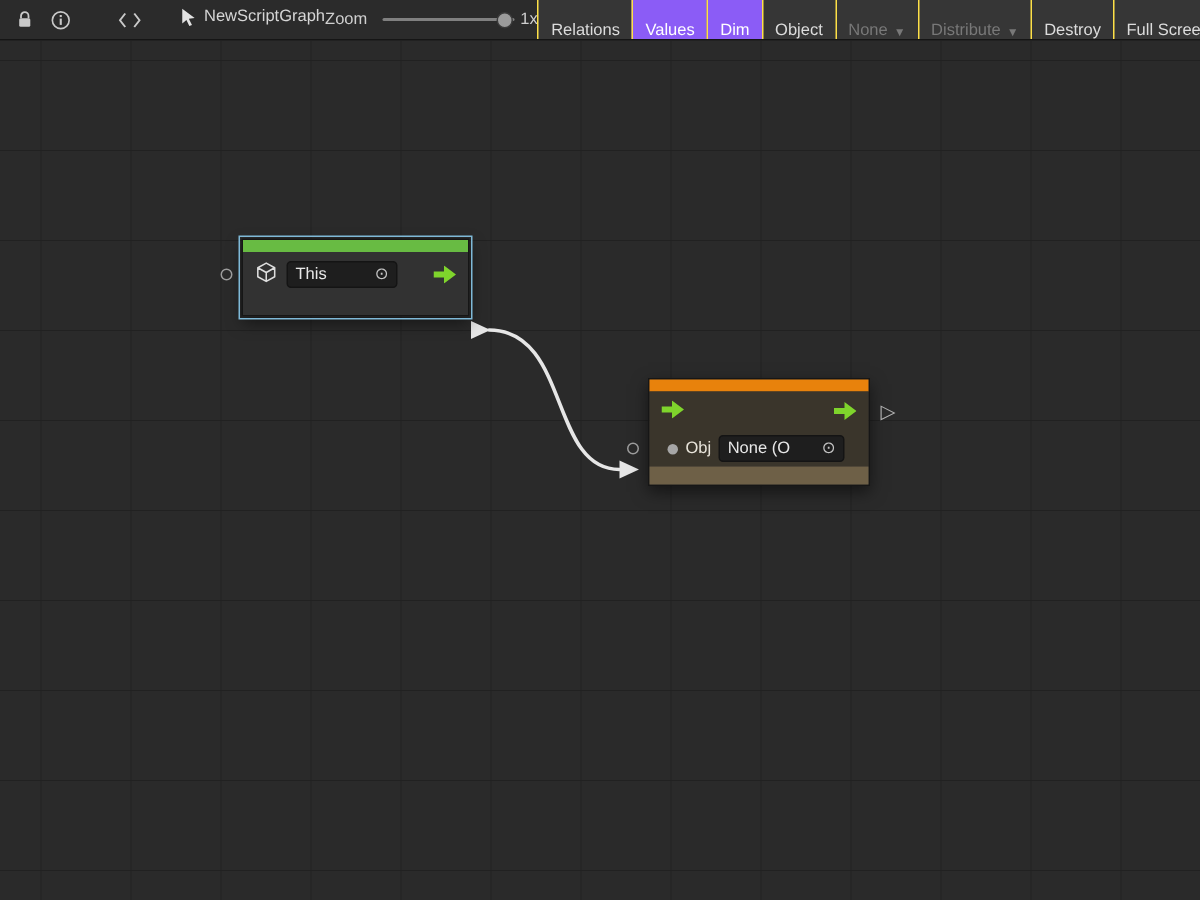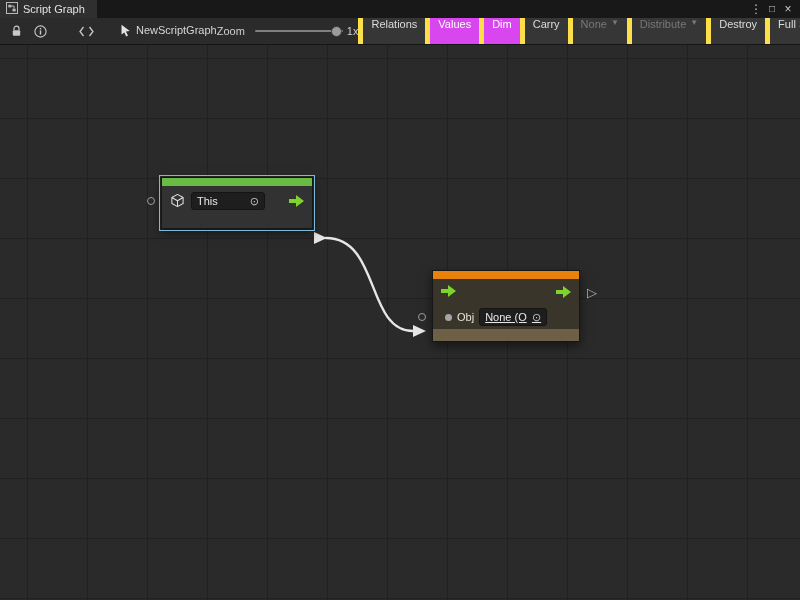--- a/index.html
+++ b/index.html
@@ -19,23 +19,23 @@
            padding-left:4px;overflow:hidden;font-size:11px;color:#d6d6d6;white-space:nowrap;}
   .tool-icon{width:24px;height:20px;display:flex;align-items:center;justify-content:center;flex:0 0 auto;}
   .asset{display:flex;align-items:flex-start;gap:5px;margin-left:22px;flex:0 0 auto;color:#d6d6d6;}
   .zoom-label{color:#cfcfcf;flex:0 0 auto;}
   .slider{width:92px;height:20px;position:relative;margin:0 2px 0 8px;flex:0 0 auto;}
   .slider .track{position:absolute;left:2px;right:2px;top:9px;height:2px;background:#808080;border-radius:1px;}
   .slider .knob{position:absolute;right:3px;top:4.5px;width:11px;height:11px;border-radius:50%;
                 background:#9b9b9b;border:1px solid #3a3a3a;box-sizing:border-box;}
   .zoom-value{color:#cfcfcf;margin-right:0;flex:0 0 auto;}
   .tb-group{display:flex;margin-left:auto;height:100%;align-items:stretch;flex:0 0 auto;}
-  .tb-btn{display:flex;align-items:flex-start;padding:0 8px;background:#363636;
-          border-left:5px solid #fde047;color:#dcdcdc;flex:0 0 auto;cursor:default;}
-  .tb-btn.active{background:#d946ef;color:#fff;}
+  .tb-btn{display:flex;align-items:flex-end;padding:0 8px;background:#363636;
+          border-left:1px solid #fde047;color:#dcdcdc;flex:0 0 auto;cursor:default;}
+  .tb-btn.active{background:#8b5cf6;color:#fff;}
   .tb-btn.disabled{color:#787878;}
   .caret{margin-left:4px;font-size:8px;}
 
   
   .canvas{flex:1;position:relative;overflow:hidden;background-color:#2a2a2a;
     background-image:linear-gradient(to right,#212121 1px,transparent 1px),
                      linear-gradient(to bottom,#212121 1px,transparent 1px);
     background-size:60px 60px;background-position:27px 13px;}
   .wires{position:absolute;left:0;top:0;pointer-events:none;}
 
@@ -47,21 +47,21 @@
   .event-node .strip{background:#68bb43;}
   .event-node .head{height:38px;background:#3e3e3e;display:flex;align-items:center;gap:7px;padding:0 8px;}
   .node-title{font-size:12px;color:#ececec;line-height:14px;}
   .node-sub{font-size:9.5px;color:#b5b5b5;line-height:11px;}
   .event-node .body{background:#323232;height:42px;}
   .port-row{height:30px;display:flex;align-items:center;gap:6px;padding:0 8px;position:relative;}
   .field{background:#1e1e1e;border:1px solid #141414;border-radius:3px;height:18px;box-sizing:border-box;
          display:flex;align-items:center;justify-content:space-between;padding:0 5px;gap:4px;
          color:#e8e8e8;font-size:11px;overflow:hidden;white-space:nowrap;}
   .this-field{width:74px;}
-  .obj-field{width:68px;text-decoration:underline;}
+  .obj-field{width:84px;}
   .picker{color:#c4c4c4;font-size:11px;line-height:11px;}
   .arrow-right{margin-left:auto;display:flex;align-items:center;}
   .port-circle{position:absolute;left:-15px;top:50%;transform:translateY(-50%);
                width:8px;height:8px;border:1px solid #9c9c9c;border-radius:50%;box-sizing:border-box;}
 
   
   .destroy-node{left:432px;top:225px;width:146px;}
   .destroy-node .strip{background:#e8820c;}
   .destroy-node .head{height:40px;background:#4a4234;display:flex;align-items:center;gap:8px;padding:0 9px;}
   .node-cat{font-size:9.5px;color:#d8d0c0;line-height:11px;}
@@ -73,38 +73,20 @@
   .obj-row{height:24px;display:flex;align-items:center;gap:5px;padding:0 12px;position:relative;}
   .dot{width:7px;height:7px;border-radius:50%;background:#a6a6a6;flex:0 0 auto;}
   .obj-label{color:#e8e4da;}
   .footer{height:12px;background:#6e6047;}
 </style>
 </head>
 <body>
 
 <div class="window">
 
-  <div class="tabbar">
-    <div class="tab">
-      <span>
-        <svg width="12" height="12" viewBox="0 0 12 12">
-          <rect x="0.5" y="0.5" width="11" height="11" fill="none" stroke="#b8b8b8"></rect>
-          <rect x="2.3" y="2.8" width="3.2" height="2.6" fill="#b8b8b8"></rect>
-          <rect x="6.5" y="6.8" width="3.2" height="2.6" fill="#b8b8b8"></rect>
-          <path d="M5.5 4.1 H8.1 V6.8" fill="none" stroke="#b8b8b8"></path>
-        </svg>
-      </span>
-      <span>Script Graph</span>
-    </div>
-    <div class="win-controls">
-      <span class="win-btn">⋮</span>
-      <span class="win-btn" style="font-size:10px">□</span>
-      <span class="win-btn">×</span>
-    </div>
-  </div>
 
   <div class="toolbar">
     <span class="tool-icon">
       <svg width="11" height="12" viewBox="0 0 11 12">
         <path d="M3 5.2 V3.6 a2.5 2.5 0 0 1 5 0 V5.2" fill="none" stroke="#c9c9c9" stroke-width="1.2"></path>
         <rect x="1.8" y="5.2" width="7.4" height="5.6" rx="1" fill="#c9c9c9"></rect>
       </svg>
     </span>
     <span class="tool-icon">
       <svg width="13" height="13" viewBox="0 0 13 13">
@@ -139,21 +121,21 @@
       <div class="tb-btn">
           <span>Relations</span>
         </div>
       <div class="tb-btn active">
           <span>Values</span>
         </div>
       <div class="tb-btn active">
           <span>Dim</span>
         </div>
       <div class="tb-btn">
-          <span>Carry</span>
+          <span>Object</span>
         </div>
       <div class="tb-btn disabled">
         <span>None</span>
         <span class="caret">▼</span>
       </div>
       <div class="tb-btn disabled">
         <span>Distribute</span>
         <span class="caret">▼</span>
       </div>
       <div class="tb-btn">

